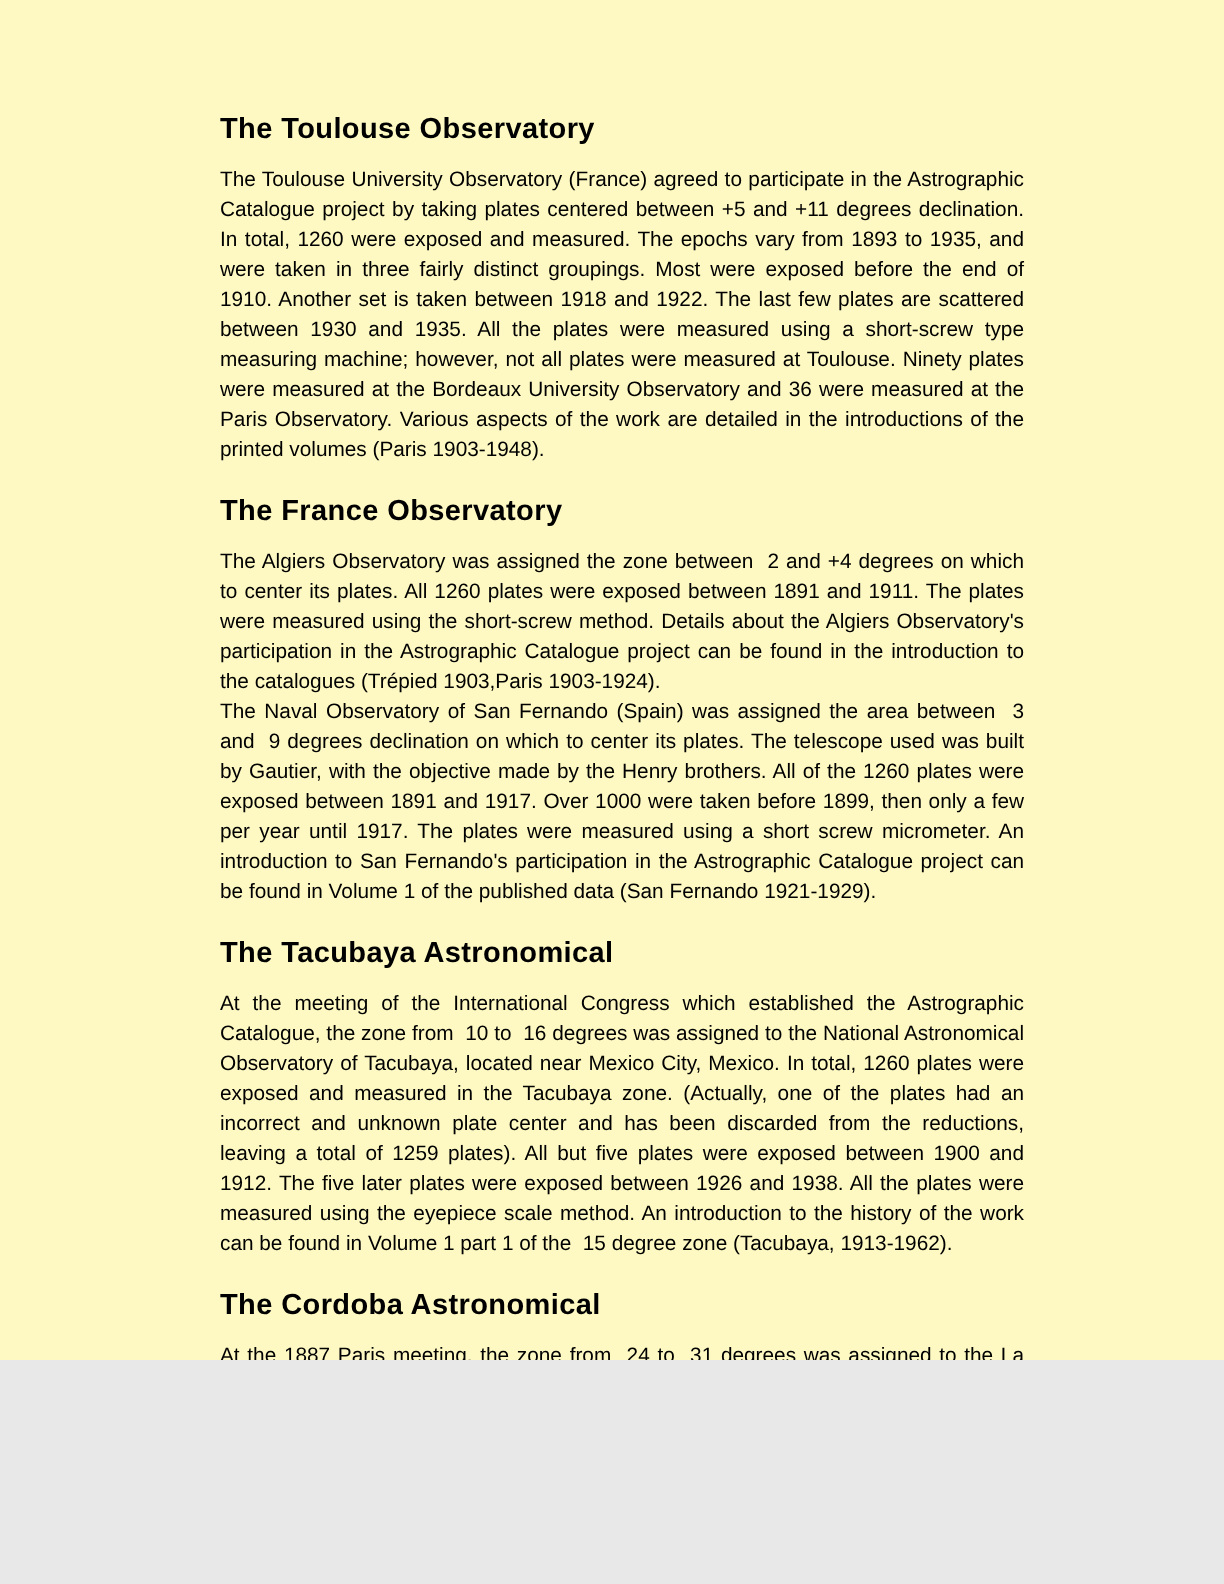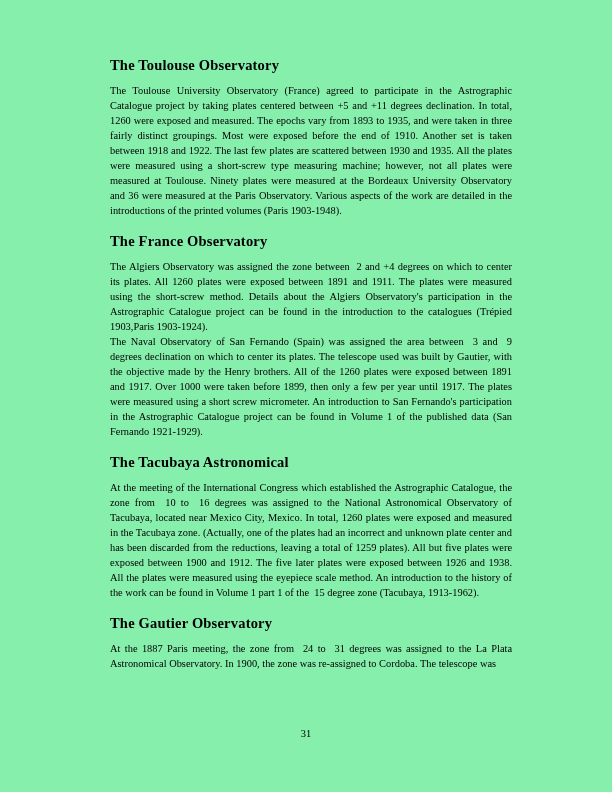--- a/index.html
+++ b/index.html
@@ -3,25 +3,25 @@
 <meta charset="utf-8">
 <style>
   html, body {
     margin: 0;
     padding: 0;
     background: #e8e8e8;
   }
   .page {
     position: relative;
     width: 612px;
-    height: 792px;
+    height: 680px;
     margin: 0 auto;
-    background: #86efac;
+    background: #fef9c3;
     color: #000000;
-    font-family: Liberation Serif, serif;
+    font-family: Liberation Sans, sans-serif;
     overflow: hidden;
     box-sizing: border-box;
   }
   .content {
     position: absolute;
     top: 57px;
     left: 110px;
     width: 402px;
   }
   .section-heading {
@@ -69,20 +69,20 @@
     <section>
       <p class="section-paragraph">The Naval Observatory of San Fernando (Spain) was assigned the area between &nbsp;3 and &nbsp;9 degrees declination on which to center its plates. The telescope used was built by Gautier, with the objective made by the Henry brothers. All of the 1260 plates were exposed between 1891 and 1917. Over 1000 were taken before 1899, then only a few per year until 1917. The plates were measured using a short screw micrometer. An introduction to San Fernando's participation in the Astrographic Catalogue project can be found in Volume 1 of the published data (San Fernando 1921-1929).</p>
     </section>
 
     <section>
       <h2 class="section-heading">The Tacubaya Astronomical</h2>
       <p class="section-paragraph">At the meeting of the International Congress which established the Astrographic Catalogue, the zone from &nbsp;10 to &nbsp;16 degrees was assigned to the National Astronomical Observatory of Tacubaya, located near Mexico City, Mexico. In total, 1260 plates were exposed and measured in the Tacubaya zone. (Actually, one of the plates had an incorrect and unknown plate center and has been discarded from the reductions, leaving a total of 1259 plates). All but five plates were exposed between 1900 and 1912. The five later plates were exposed between 1926 and 1938. All the plates were measured using the eyepiece scale method. An introduction to the history of the work can be found in Volume 1 part 1 of the &nbsp;15 degree zone (Tacubaya, 1913-1962).</p>
     </section>
 
     <section>
-      <h2 class="section-heading">The Gautier Observatory</h2>
+      <h2 class="section-heading">The Cordoba Astronomical</h2>
       <p class="section-paragraph">At the 1887 Paris meeting, the zone from &nbsp;24 to &nbsp;31 degrees was assigned to the La Plata Astronomical Observatory. In 1900, the zone was re-assigned to Cordoba. The telescope was</p>
     </section>
 
   </div>
 
   <div class="page-number">31</div>
 </div>
 
 </body></html>

